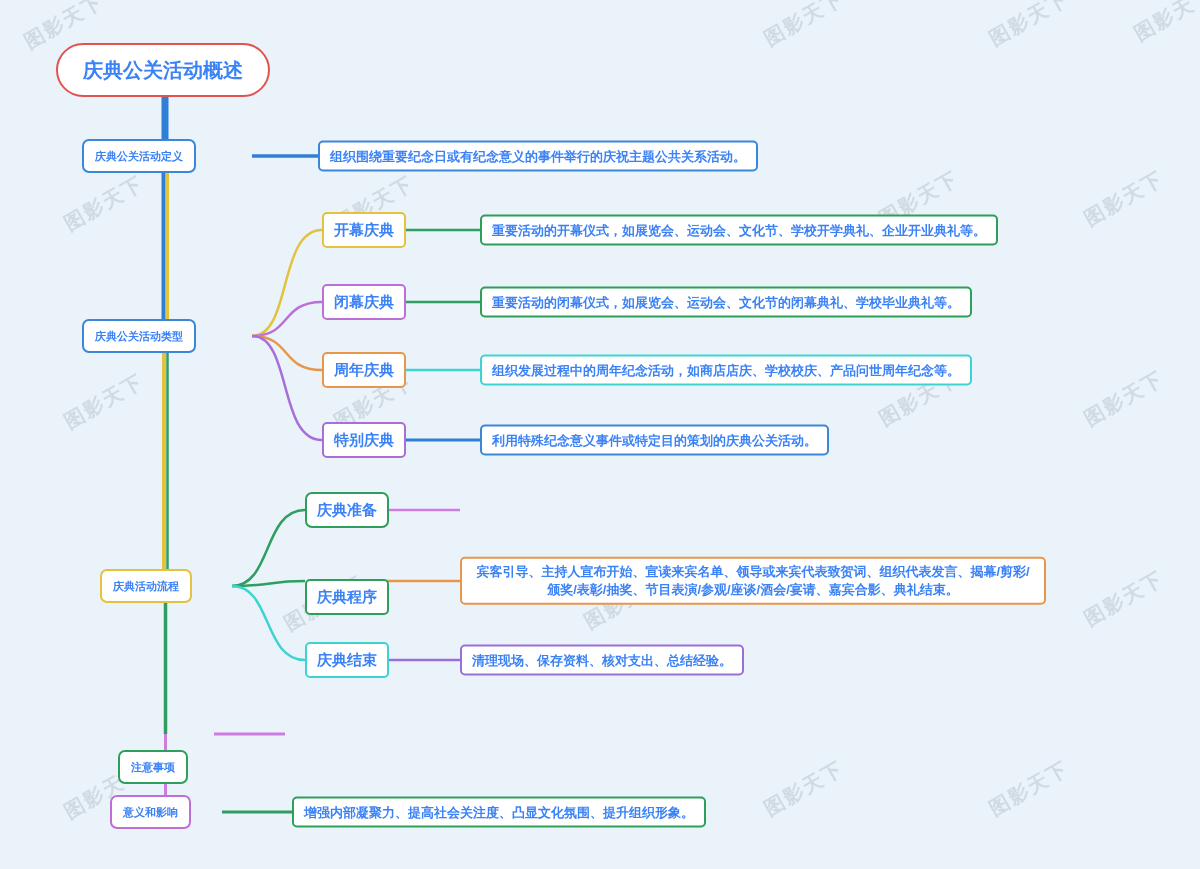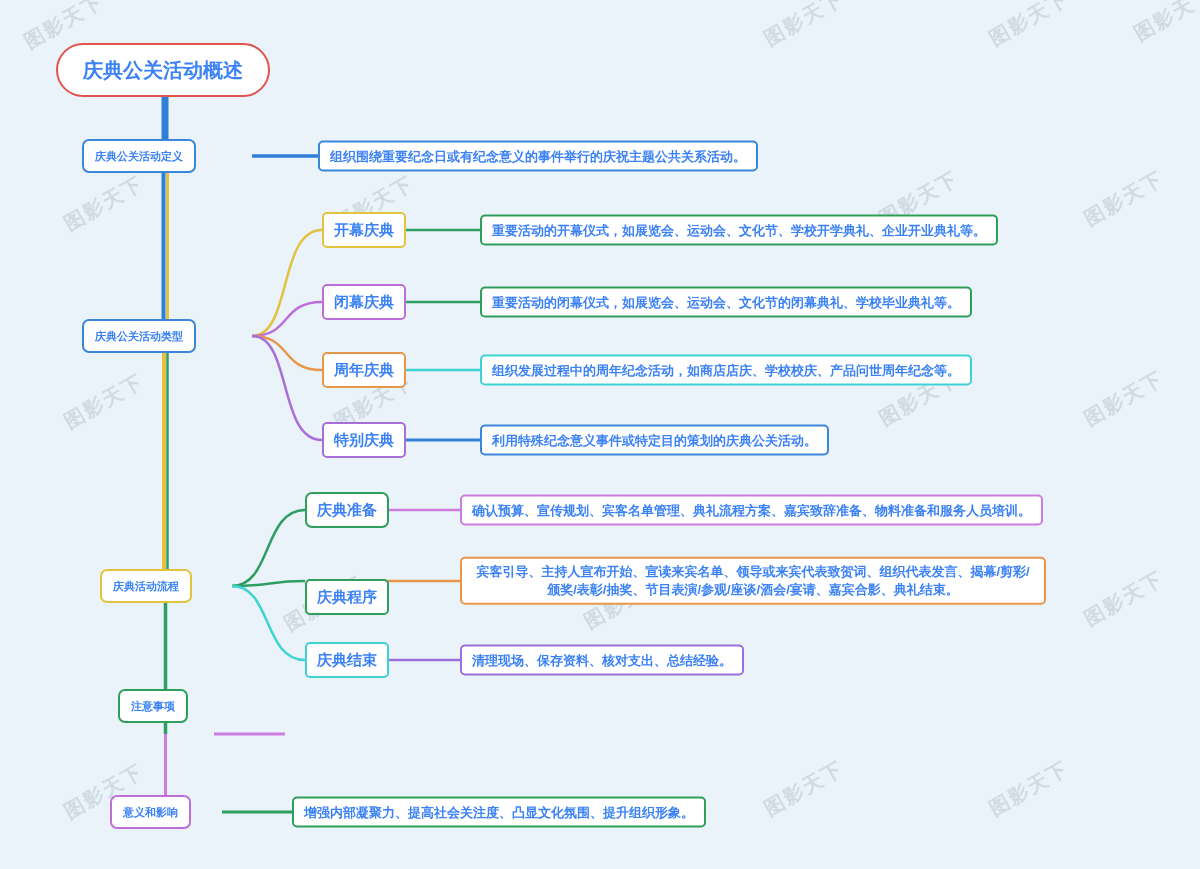--- a/index.html
+++ b/index.html
@@ -122,26 +122,25 @@
 
   <div class="node child" style="left:322px;top:370px;border-color:#e8964a;">周年庆典</div>
   <div class="node detail" style="left:480px;top:370px;border-color:#3ed3d3;">组织发展过程中的周年纪念活动，如商店店庆、学校校庆、产品问世周年纪念等。</div>
 
   <div class="node child" style="left:322px;top:440px;border-color:#a86fd8;">特别庆典</div>
   <div class="node detail" style="left:480px;top:440px;border-color:#3a86d8;">利用特殊纪念意义事件或特定目的策划的庆典公关活动。</div>
 
   <div class="node topic" style="left:100px;top:586px;border-color:#e3c23f;">庆典活动流程</div>
 
   <div class="node child" style="left:305px;top:510px;border-color:#2e9e5b;border-radius:7px;">庆典准备</div>
-  <div class="node detail" style="left:460px;top:510px;border-color:#cf7ce0;">确认预算、宣传规划、宾客名单管理、典礼流程方案、嘉宾致辞准备、物料准备和服务人员培训。</div>
 
   <div class="node child" style="left:305px;top:581px;border-color:#2e9e5b;margin-top:16px;">庆典程序</div>
   <div class="node detail multiline" style="left:460px;top:581px;border-color:#e8964a;">宾客引导、主持人宣布开始、宣读来宾名单、领导或来宾代表致贺词、组织代表发言、揭幕/剪彩/颁奖/表彰/抽奖、节目表演/参观/座谈/酒会/宴请、嘉宾合影、典礼结束。</div>
 
   <div class="node child" style="left:305px;top:660px;border-color:#3ed3d3;">庆典结束</div>
   <div class="node detail" style="left:460px;top:660px;border-color:#9b6fd8;">清理现场、保存资料、核对支出、总结经验。</div>
 
-  <div class="node topic" style="left:118px;top:706px;border-color:#2e9e5b;text-align:right;">注意事项</div>
+  <div class="node topic" style="left:118px;top:767px;border-color:#2e9e5b;text-align:right;">注意事项</div>
 
   <div class="node topic" style="left:110px;top:812px;border-color:#bd6fd8;">意义和影响</div>
   <div class="node detail" style="left:292px;top:812px;border-color:#2e9e5b;">增强内部凝聚力、提高社会关注度、凸显文化氛围、提升组织形象。</div>
 
 </div>
 
 </body></html>

